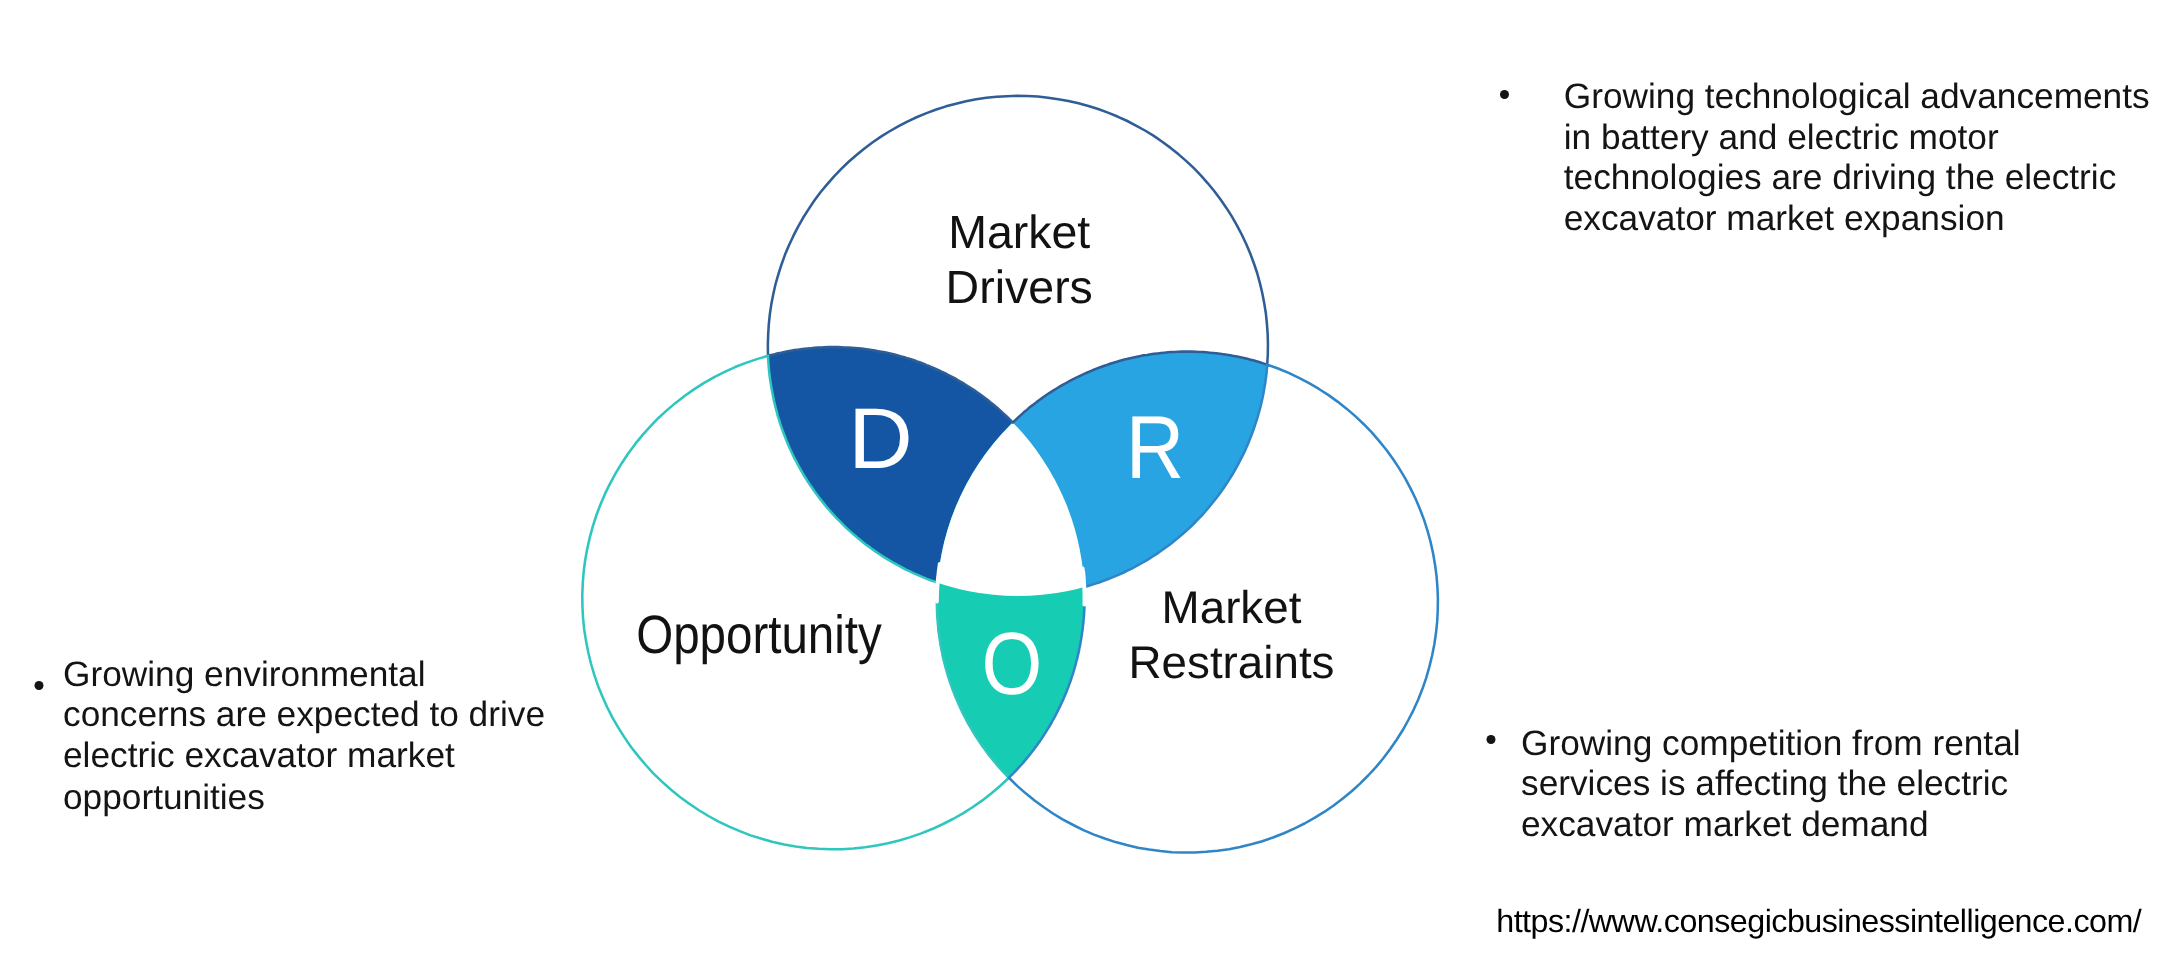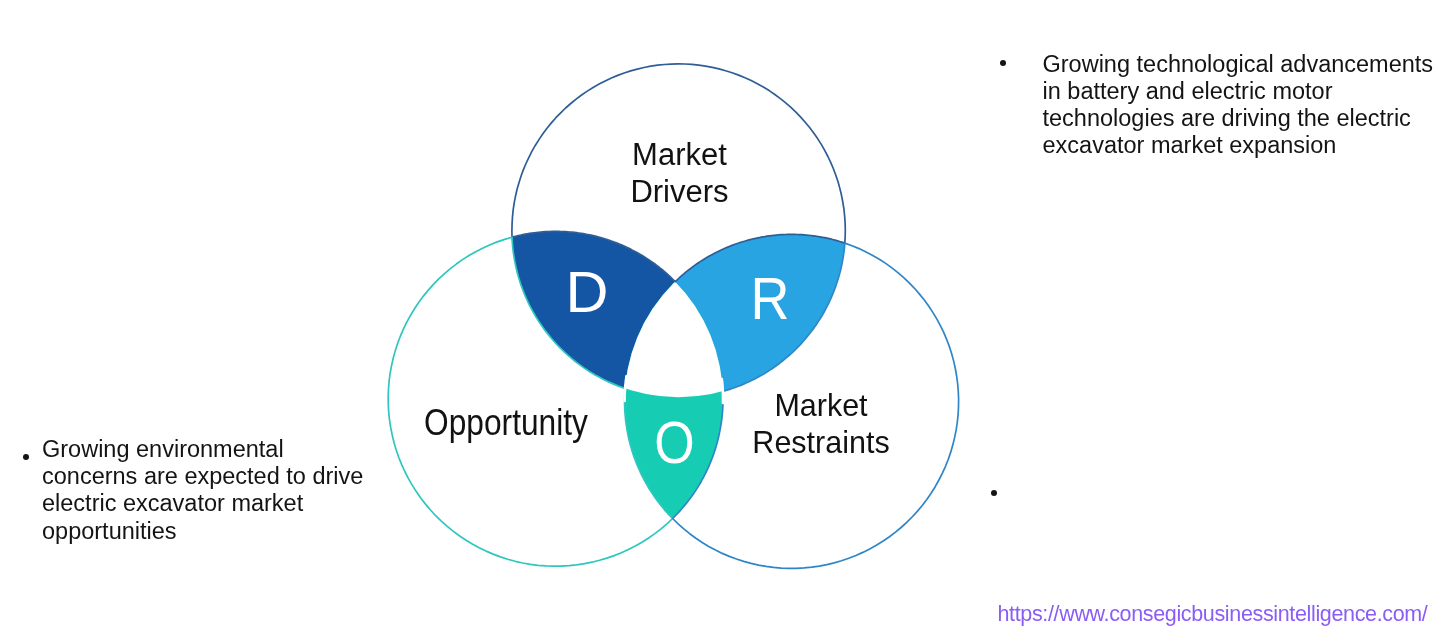--- a/index.html
+++ b/index.html
@@ -3,21 +3,21 @@
 <meta charset="utf-8">
 <style>
   html,body{margin:0;padding:0;}
   body{width:1453px;height:643px;background:#ffffff;overflow:hidden;
        font-family:"Liberation Sans", sans-serif;}
   .page{position:relative;width:1453px;height:643px;}
   svg.venn{position:absolute;left:0;top:0;}
   .lbl{position:absolute;color:#121212;text-align:center;transform:translateX(-50%);}
   .para{position:absolute;color:#141414;font-size:23.5px;line-height:27.2px;}
   .dot{position:absolute;width:6px;height:6px;border-radius:50%;background:#141414;}
-  .url{position:absolute;color:#8b5cf6;}
+  .url{position:absolute;color:#000000;}
 </style>
 </head>
 <body>
 <div class="page">
 <svg class="venn" width="1453" height="643" viewBox="0 0 1453 643">
   <defs>
     <clipPath id="ca">
           <circle cx="678.6" cy="230.6" r="166.7"></circle>
         </clipPath>
     <clipPath id="cb">
@@ -59,15 +59,16 @@
 <div class="lbl" style="left:506px;top:404px;font-size:36px;line-height:37px;transform:translateX(-50%) scaleX(0.88);">Opportunity</div>
 <div class="lbl" style="left:821px;top:387px;font-size:30.5px;line-height:37px;">Market<br>Restraints</div>
 
 <span class="dot" style="left:1000px;top:60px;"></span>
 <div class="para" style="left:1022.5px;top:50.8px;margin-left:20px;">Growing technological advancements<br>in battery and electric motor<br>technologies are driving the electric<br>excavator market expansion</div>
 
 <span class="dot" style="left:23px;top:454px;"></span>
 <div class="para" style="left:42px;top:436px;">Growing environmental<br>concerns are expected to drive<br>electric excavator market<br>opportunities</div>
 
 <span class="dot" style="left:991px;top:490px;"></span>
+<div class="para" style="left:1014px;top:481.8px;">Growing competition from rental<br>services is affecting the electric<br>excavator market demand</div>
 
 <div class="url" style="left:997.5px;top:602px;font-size:21.5px;letter-spacing:-0.35px;">https://www.consegicbusinessintelligence.com/</div>
 </div>
 
 </body></html>

